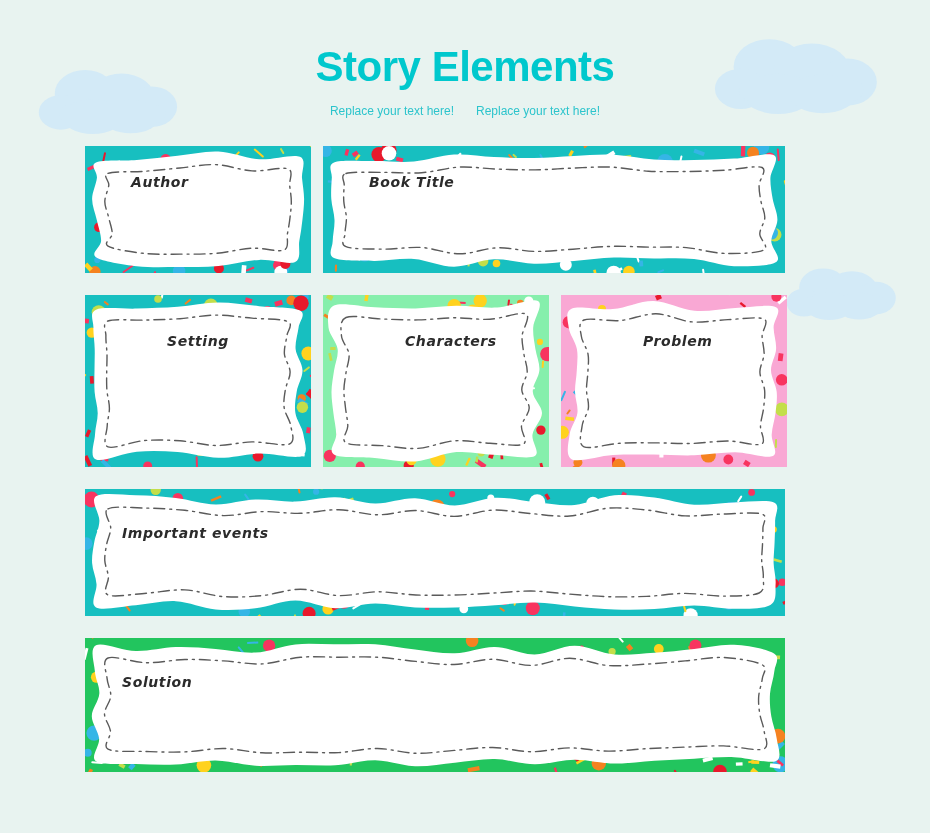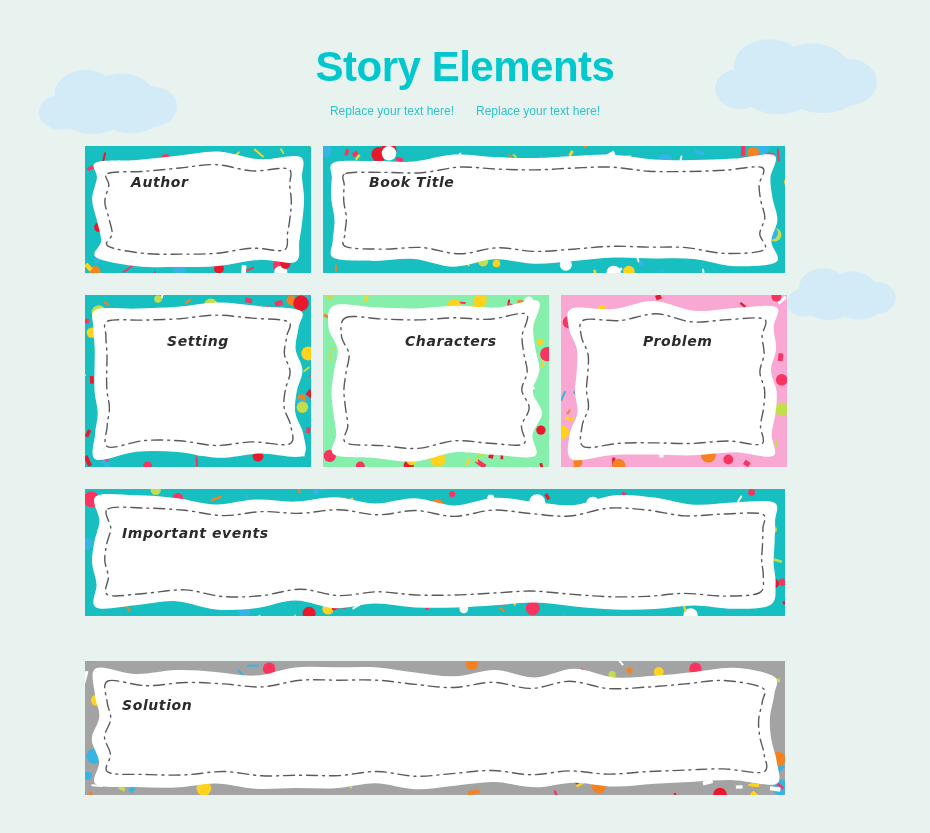--- a/index.html
+++ b/index.html
@@ -877,21 +877,21 @@
             <rect x="402.0" y="53.2" width="4.7" height="10.2" fill="#f8345f" transform="rotate(276 402.0 53.2)"></rect>
           </svg></div>
         <div class="card-paper"><svg width="700" height="127" viewBox="0 0 700 127">
             <path d="M 11.0 7.2 C 17.1 2.9, 37.6 6.0, 50.9 6.3 C 64.2 6.6, 77.5 7.4, 90.8 9.0 C 104.1 10.5, 117.4 15.2, 130.6 15.5 C 143.9 15.7, 157.2 11.0, 170.5 10.6 C 183.8 10.1, 197.1 13.0, 210.4 12.6 C 223.7 12.2, 237.0 7.9, 250.3 8.2 C 263.6 8.5, 276.9 14.3, 290.2 14.4 C 303.5 14.6, 316.8 8.9, 330.1 9.2 C 343.4 9.5, 356.6 16.5, 369.9 16.4 C 383.2 16.3, 396.5 9.2, 409.8 8.7 C 423.1 8.1, 436.4 11.7, 449.7 12.9 C 463.0 14.1, 476.3 17.0, 489.6 15.9 C 502.9 14.8, 516.2 7.6, 529.5 6.3 C 542.8 5.1, 556.1 6.9, 569.4 8.5 C 582.6 10.1, 595.9 14.9, 609.2 15.7 C 622.5 16.5, 635.8 13.8, 649.1 13.4 C 662.4 13.1, 682.2 10.4, 689.0 13.5 C 695.8 16.6, 690.0 25.4, 690.1 32.0 C 690.2 38.6, 689.9 46.0, 689.6 53.0 C 689.4 60.0, 688.5 67.0, 688.6 74.0 C 688.8 81.0, 691.1 88.0, 690.6 95.0 C 690.1 102.0, 692.3 111.9, 685.4 116.0 C 678.5 120.1, 661.8 119.7, 649.1 119.8 C 636.4 119.9, 622.5 116.5, 609.2 116.5 C 595.9 116.6, 582.6 119.5, 569.4 120.1 C 556.1 120.8, 542.8 121.0, 529.5 120.5 C 516.2 120.1, 502.9 118.5, 489.6 117.4 C 476.3 116.2, 463.0 113.8, 449.7 113.6 C 436.4 113.4, 423.1 115.3, 409.8 116.2 C 396.5 117.0, 383.2 118.1, 369.9 118.5 C 356.6 118.8, 343.4 119.1, 330.1 118.4 C 316.8 117.7, 303.5 114.4, 290.2 114.5 C 276.9 114.6, 263.6 119.7, 250.3 119.2 C 237.0 118.7, 223.7 111.4, 210.4 111.4 C 197.1 111.4, 183.8 117.7, 170.5 119.2 C 157.2 120.7, 143.9 121.6, 130.6 120.4 C 117.4 119.3, 104.1 112.9, 90.8 112.2 C 77.5 111.5, 64.2 115.2, 50.9 116.2 C 37.6 117.2, 17.6 121.9, 11.0 118.4 C 4.4 114.8, 12.2 102.4, 11.5 95.0 C 10.9 87.6, 7.5 81.0, 7.1 74.0 C 6.7 67.0, 8.1 60.0, 9.3 53.0 C 10.5 46.0, 14.1 39.6, 14.4 32.0 C 14.6 24.4, 4.9 11.5, 11.0 7.2 Z" fill="#ffffff"></path>
             <path d="M 23.0 19.9 C 29.0 16.5, 48.6 18.9, 61.5 19.1 C 74.3 19.4, 87.1 20.1, 99.9 21.3 C 112.8 22.6, 125.6 26.4, 138.4 26.6 C 151.2 26.9, 164.1 23.0, 176.9 22.6 C 189.7 22.3, 202.5 24.7, 215.4 24.3 C 228.2 24.0, 241.0 20.4, 253.8 20.7 C 266.6 20.9, 279.5 25.7, 292.3 25.8 C 305.1 26.0, 317.9 21.3, 330.8 21.5 C 343.6 21.8, 356.4 27.5, 369.2 27.4 C 382.1 27.3, 394.9 21.6, 407.7 21.1 C 420.5 20.6, 433.4 23.6, 446.2 24.6 C 459.0 25.6, 471.8 27.9, 484.6 27.0 C 497.5 26.1, 510.3 20.2, 523.1 19.2 C 535.9 18.2, 548.8 19.7, 561.6 21.0 C 574.4 22.2, 587.2 26.2, 600.1 26.9 C 612.9 27.5, 625.7 25.3, 638.5 25.0 C 651.4 24.7, 670.4 22.7, 677.0 25.1 C 683.6 27.4, 677.8 34.1, 677.9 39.2 C 678.0 44.3, 677.7 50.0, 677.5 55.4 C 677.3 60.8, 676.6 66.2, 676.7 71.6 C 676.8 77.0, 678.7 82.4, 678.3 87.8 C 677.9 93.2, 680.7 100.8, 674.1 104.0 C 667.4 107.2, 650.9 107.0, 638.5 107.1 C 626.2 107.2, 612.9 104.4, 600.1 104.4 C 587.2 104.5, 574.4 106.8, 561.6 107.4 C 548.8 107.9, 535.9 108.1, 523.1 107.7 C 510.3 107.3, 497.5 106.1, 484.6 105.1 C 471.8 104.2, 459.0 102.2, 446.2 102.0 C 433.4 101.9, 420.5 103.5, 407.7 104.1 C 394.9 104.8, 382.1 105.7, 369.2 106.0 C 356.4 106.3, 343.6 106.5, 330.8 106.0 C 317.9 105.4, 305.1 102.7, 292.3 102.8 C 279.5 102.9, 266.6 107.0, 253.8 106.6 C 241.0 106.2, 228.2 100.2, 215.4 100.2 C 202.5 100.2, 189.7 105.4, 176.9 106.6 C 164.1 107.8, 151.2 108.6, 138.4 107.6 C 125.6 106.7, 112.8 101.4, 99.9 100.9 C 87.1 100.3, 74.3 103.3, 61.5 104.2 C 48.6 105.0, 29.3 108.7, 23.0 105.9 C 16.7 103.2, 23.9 93.5, 23.4 87.8 C 22.9 82.1, 20.1 77.0, 19.8 71.6 C 19.5 66.2, 20.7 60.8, 21.6 55.4 C 22.6 50.0, 25.5 45.1, 25.7 39.2 C 26.0 33.3, 17.0 23.2, 23.0 19.9 Z" fill="none" stroke="#5a5a5a" stroke-width="1.4" stroke-dasharray="11 5 2 5" stroke-linecap="round"></path>
           </svg></div>
         <div class="card-label">Important events</div>
       </div>
     </div>
   <div class="row">
-      <div class="card w-full-tall" style="background: #a3a3a3; margin-top: 23px;">
+      <div class="card w-full-tall" style="background: #22c55e;">
         <div class="card-confetti"><svg width="700" height="134" viewBox="0 0 700 134">
             <rect x="328.4" y="39.1" width="4.4" height="12.0" fill="#f58220" transform="rotate(38 328.4 39.1)"></rect>
             <rect x="564.3" y="108.8" width="2.4" height="6.9" fill="#f58220" transform="rotate(23 564.3 108.8)"></rect>
             <rect x="683.5" y="20.9" width="3.7" height="11.5" fill="#c3de4a" transform="rotate(272 683.5 20.9)"></rect>
             <rect x="7.9" y="1.1" width="2" height="11.9" rx="1" fill="#f58220" transform="rotate(217 7.9 1.1)"></rect>
             <rect x="461.9" y="94.1" width="2" height="11.2" rx="1" fill="#c3de4a" transform="rotate(172 461.9 94.1)"></rect>
             <circle cx="240.7" cy="14.2" r="3.0" fill="#e8192c"></circle>
             <circle cx="487.6" cy="106.1" r="5.2" fill="#ffffff"></circle>
             <circle cx="638.4" cy="74.3" r="6.6" fill="#35b5e6"></circle>
             <circle cx="387.1" cy="2.8" r="6.3" fill="#f58220"></circle>

